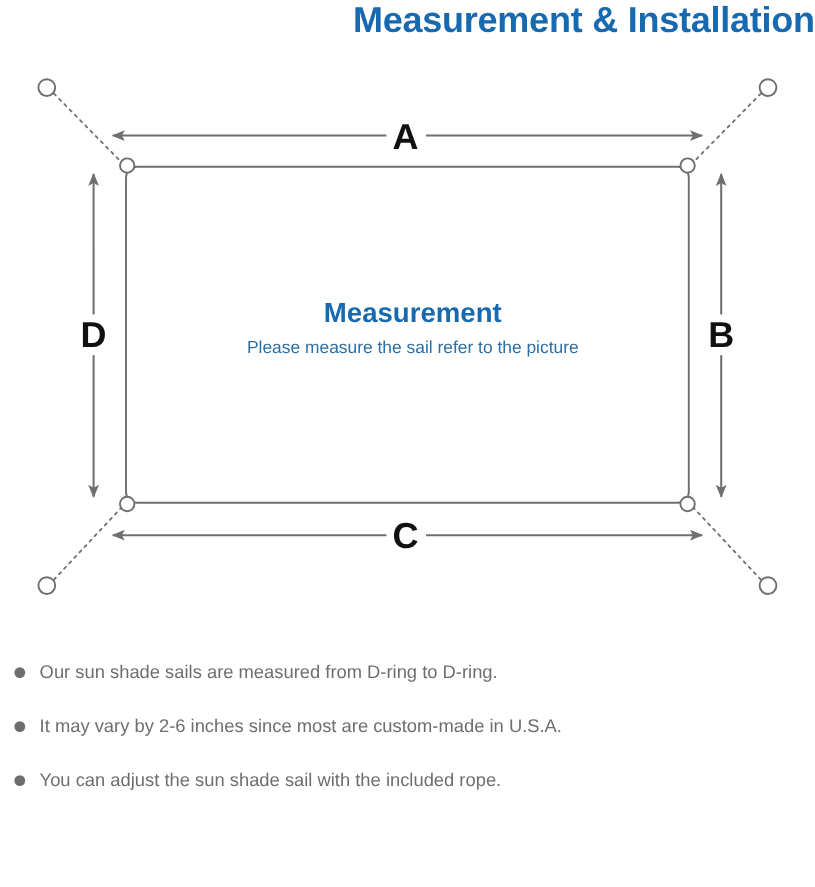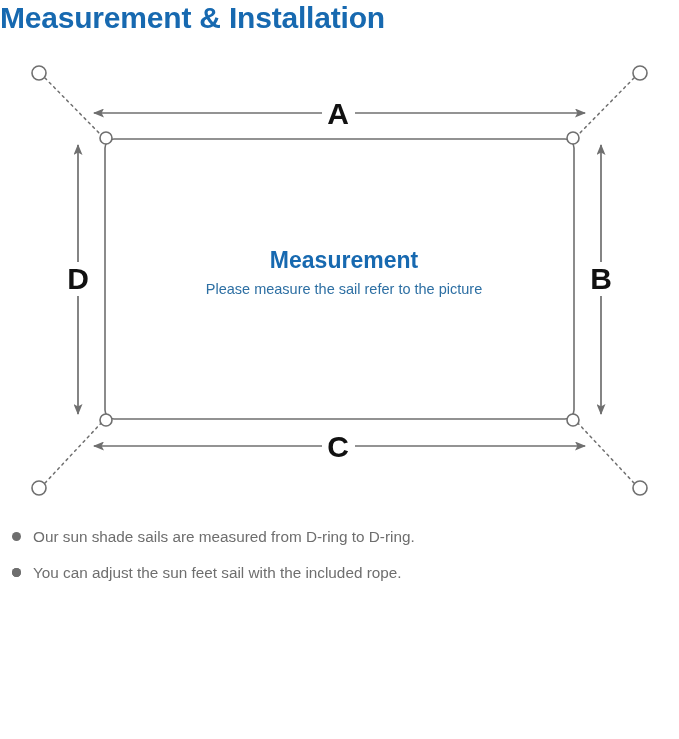--- a/index.html
+++ b/index.html
@@ -15,21 +15,21 @@
     font-family: "Liberation Sans", sans-serif;
     color: #6b6b6b;
   }
 
   
   #page-title {
     position: absolute;
     left: 0;
     top: 0px;
     width: 679px;
-    text-align: left;
+    text-align: right;
     font-size: 30px;
     font-weight: bold;
     color: #1769b0;
     letter-spacing: -0.2px;
     line-height: 36px;
   }
 
   
   #diagram {
     position: absolute;
@@ -68,20 +68,21 @@
     top: 526px;
     width: 679px;
   }
   .note-item {
     position: relative;
     padding-left: 33px;
     margin-bottom: 15px;
     font-size: 15.3px;
     line-height: 21px;
     color: #6e6e6e;
+    margin-top: 24px;
   }
   .note-bullet {
     position: absolute;
     left: 12px;
     top: 6px;
     width: 9px;
     height: 9px;
     border-radius: 50%;
     background: #6e6e6e;
   }
@@ -151,18 +152,19 @@
   </svg>
 </div>
 
 <div id="notes-list">
   <div class="note-item">
     <span class="note-bullet"></span>
     <span>Our sun shade sails are measured from D-ring to D-ring.</span>
   </div>
   <div class="note-item">
     <span class="note-bullet"></span>
+    <span>It may vary by 2-6 inches since most are custom-made in U.S.A.</span>
   </div>
   <div class="note-item">
     <span class="note-bullet"></span>
-    <span>You can adjust the sun feet sail with the included rope.</span>
+    <span>You can adjust the sun shade sail with the included rope.</span>
   </div>
 </div>
 
 </body></html>

